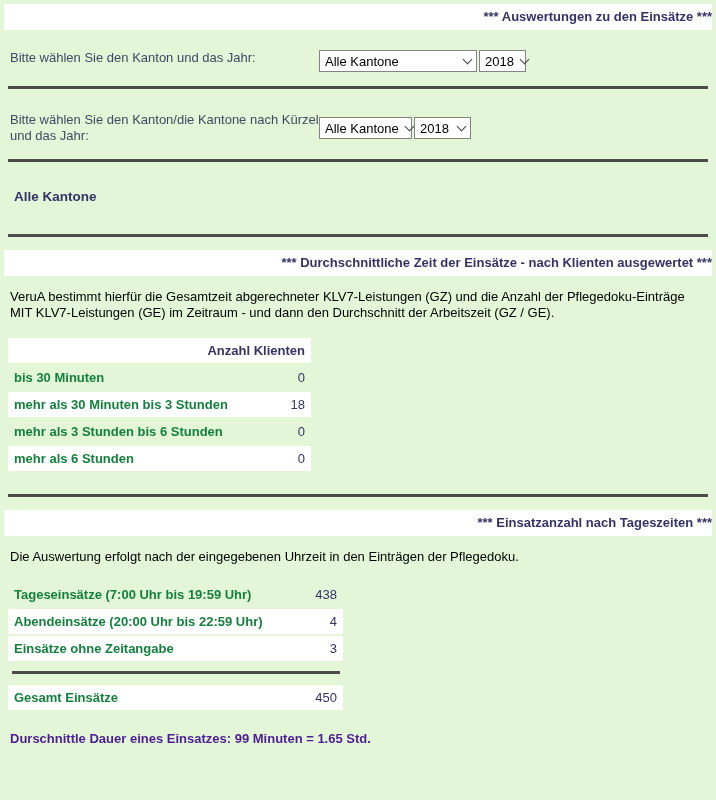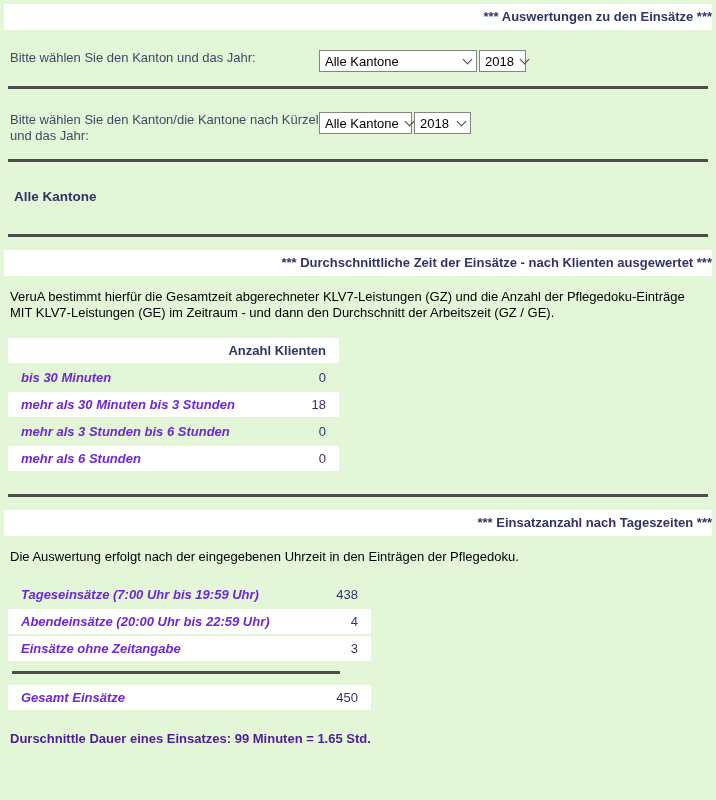--- a/index.html
+++ b/index.html
@@ -8,21 +8,21 @@
     background:#e3f7d8;padding:4px;
     font-family:"Liberation Sans",sans-serif;
     font-size:13px;color:#3e4a63;
   }
   .section-title{
     background:#ffffff;height:26px;line-height:26px;
     padding-left:9px;font-weight:bold;font-size:13px;color:#333366;text-align:right;
   }
   .divider{height:3px;background:#4c4c4c;margin:0 4px;}
   .form-row{display:flex;align-items:flex-start;padding-left:6px;}
-  .form-row.bottom-align{align-items:flex-start;}
+  .form-row.bottom-align{align-items:center;}
   .form-label{width:309px;line-height:16px;color:#3e4a63;}
   .selects{display:flex;gap:2px;align-items:center;}
   .select{
     display:inline-flex;align-items:center;justify-content:space-between;
     background:#ffffff;border:1px solid #838383;height:22px;
     box-sizing:border-box;padding:0 5px 0 5px;color:#000;font-size:13px;
     cursor:default;white-space:nowrap;
   }
   .chev{
     width:6px;height:6px;border-right:1px solid #444;border-bottom:1px solid #444;
@@ -34,29 +34,29 @@
   .sel-year-2{width:57px;}
   .selection-heading{
     font-weight:bold;color:#333366;font-size:13.5px;
     margin:27px 0 0 10px;line-height:16px;
   }
   .para{margin:13px 0 0 6px;width:697px;line-height:16px;color:#000000;}
   .data-table{
     border-collapse:separate;border-spacing:0 2px;margin-left:4px;
     font-size:13px;
   }
-  .data-table td{padding:4px 13px;height:17px;vertical-align:middle;}
+  .data-table td{padding:4px 6px;height:17px;vertical-align:middle;}
   .t1 td.c-label{width:225px;}
   .t1 td.c-value{width:54px;}
   .t2 td.c-label{width:250px;}
   .t2 td.c-value{width:61px;}
   .head td{background:#ffffff;font-weight:bold;color:#333366;text-align:right;}
   .row-green td{background:#e3f7d8;}
   .row-white td{background:#ffffff;}
-  .c-label{font-weight:bold;color:#6d28d9;font-style:italic;}
+  .c-label{font-weight:bold;color:#15803d;}
   .c-value{text-align:right;color:#333366;}
   .short-divider{height:3px;background:#4c4c4c;width:328px;margin:8px 0 9px 8px;}
   .summary{font-weight:bold;color:#4c1d95;margin:19px 0 0 6px;}
   .mt-filters{margin-top:20px;}
   .mt-div1{margin-top:14px;}
   .mt-row2{margin-top:23px;}
   .mt-div2{margin-top:15px;}
   .mt-div3{margin-top:29px;}
   .mt-header{margin-top:13px;}
   .mt-table{margin-top:15px;}

